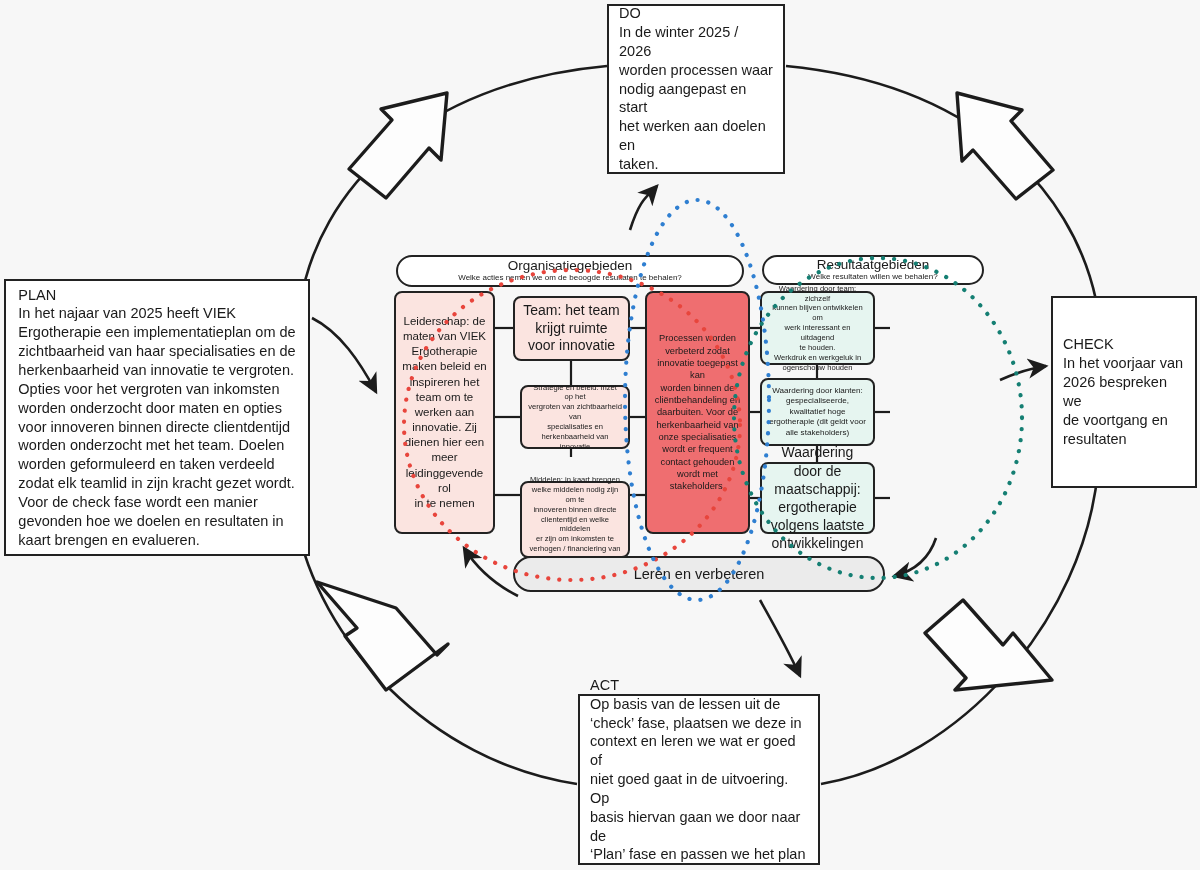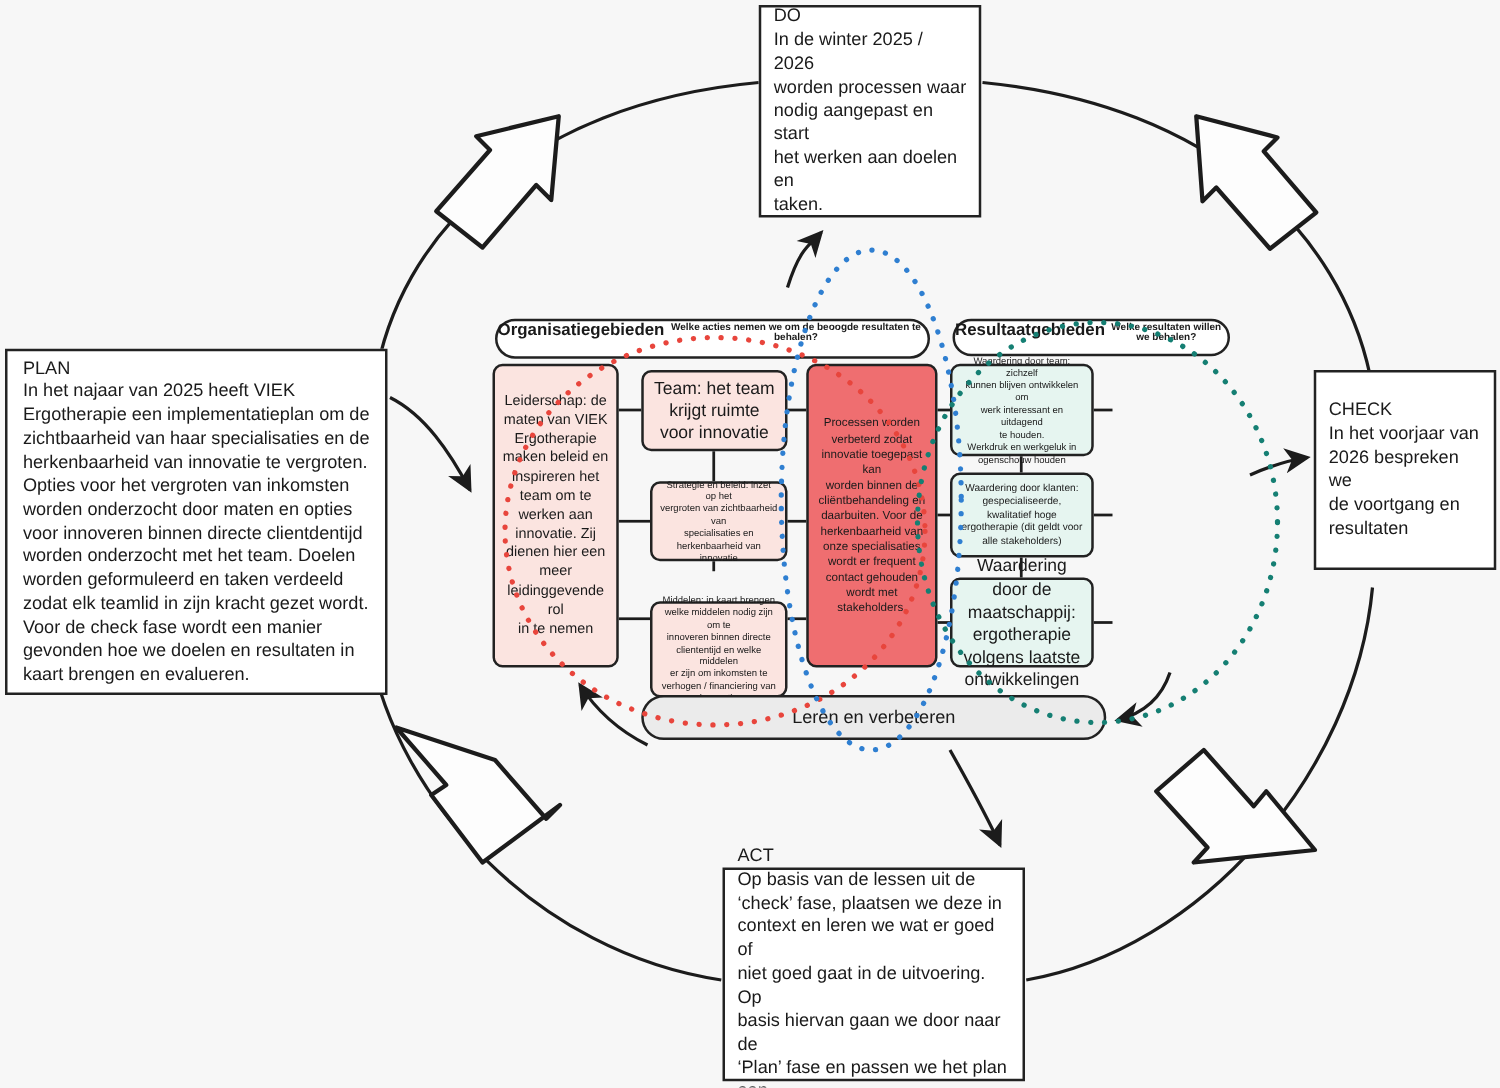--- a/index.html
+++ b/index.html
@@ -8,27 +8,27 @@
   #stage{position:absolute;inset:0;width:1200px;height:870px;}
   svg.layer{position:absolute;left:0;top:0;width:1200px;height:870px;pointer-events:none;}
 
   
   .phase{position:absolute;background:#ffffff;border:2.5px solid #222;
          box-sizing:border-box;display:flex;align-items:center;justify-content:center;
          text-align:left;line-height:1.30;font-size:14.5px;padding:6px 10px;}
   .phase .txt{white-space:pre-line;}
   #phase-do   {left:607px;  top:4px;   width:178px; height:170px;}
   #phase-plan {left:4px;    top:279px; width:306px; height:277px;}
-  #phase-check{left:1051px; top:296px; width:146px; height:160px;}
+  #phase-check{left:1051px; top:296px; width:146px; height:192px;}
   #phase-act  {left:578px;  top:694px; width:242px; height:171px;}
 
   
   .pill{position:absolute;box-sizing:border-box;border:2.5px solid #222;
-        border-radius:22px;background:#ffffff;display:flex;flex-direction:row;
-        align-items:flex-start;justify-content:center;text-align:center;font-weight:bold;}
+        border-radius:22px;background:#ffffff;display:flex;flex-direction:column;
+        align-items:center;justify-content:center;text-align:center;}
   #pill-org {left:396px; top:255px; width:348px; height:32px;}
   #pill-res {left:762px; top:255px; width:222px; height:30px;}
   .pill .pill-title{font-size:13.5px;line-height:1.05;}
   .pill .pill-sub{font-size:8px;line-height:1.05;margin-top:1px;}
 
   .card{position:absolute;box-sizing:border-box;border:2.5px solid #222;
         border-radius:8px;display:flex;align-items:center;justify-content:center;
         text-align:center;padding:4px 6px;white-space:pre-line;}
 
   #card-leiderschap{left:394px; top:291px; width:101px; height:243px;

